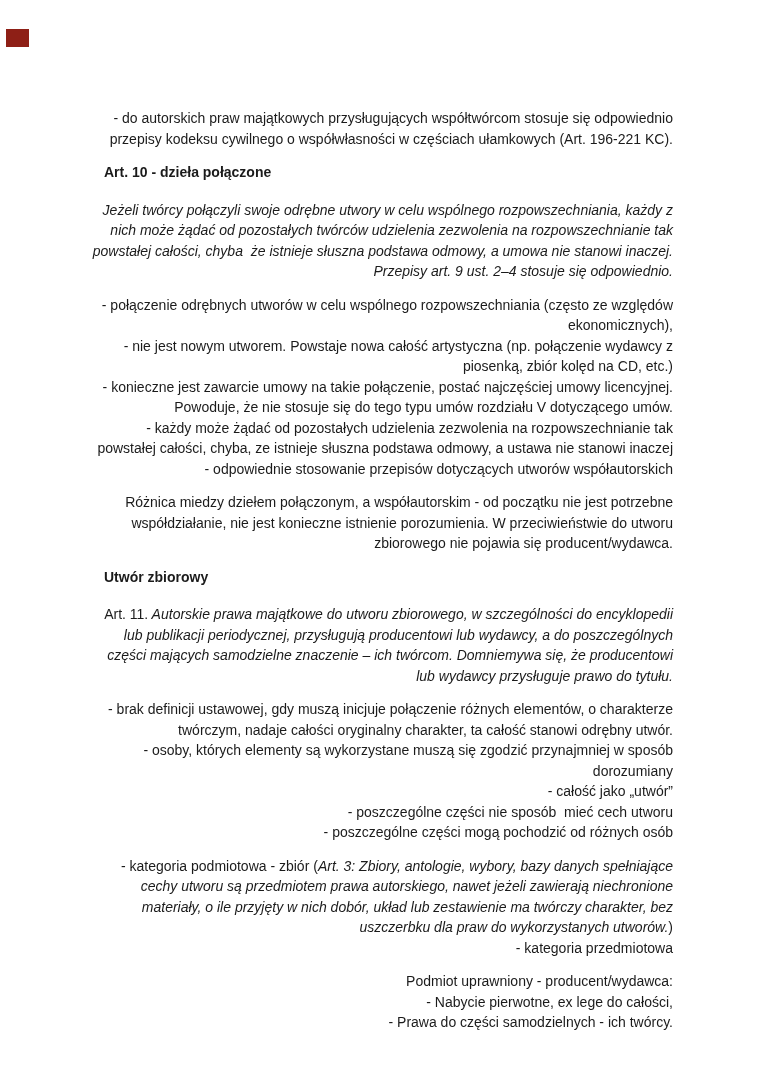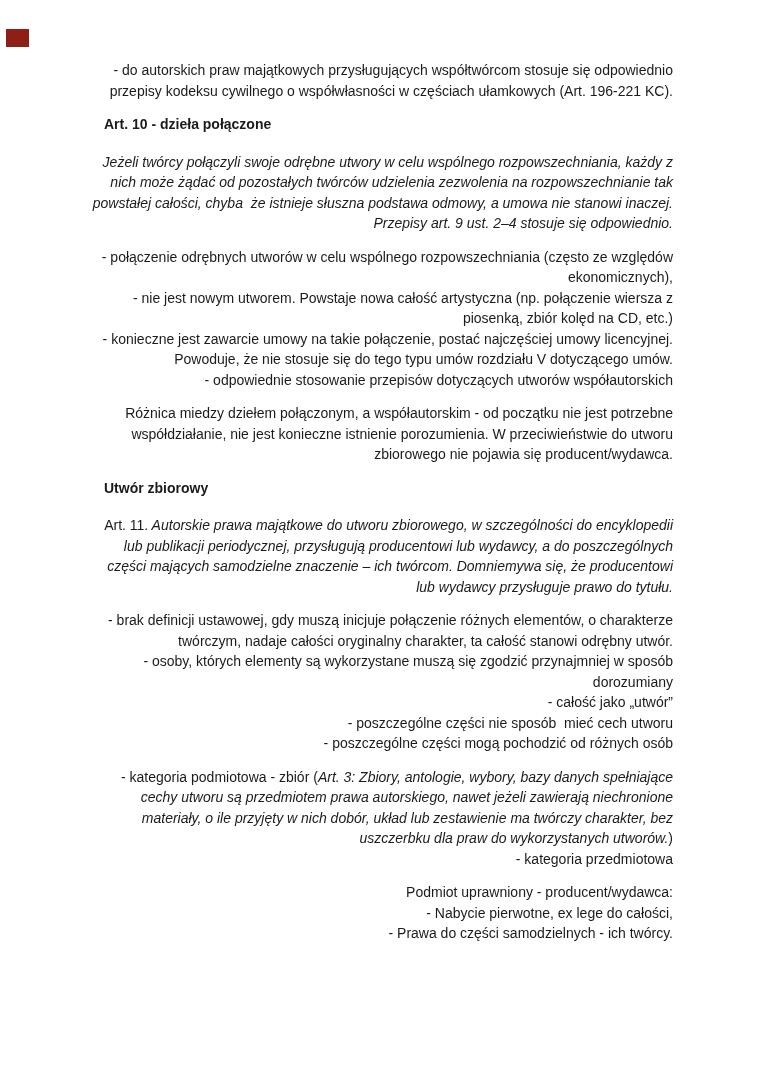--- a/index.html
+++ b/index.html
@@ -7,21 +7,21 @@
     position:relative;
     width:760px;
     height:1075px;
     background:#ffffff;
     overflow:hidden;
     font-family:"Liberation Sans","DejaVu Sans",sans-serif;
     font-size:14px;
     line-height:20.5px;
     color:#1b1b1b;
     box-sizing:border-box;
-    padding:60px 87px 0 87px;
+    padding:108px 87px 0 87px;
   }
   .marker{
     position:absolute;
     left:6px; top:29px;
     width:23px; height:18px;
   }
   .doc p{
     margin:0;
     white-space:pre-wrap;
     text-align:right;
@@ -49,22 +49,23 @@
   <div class="marker" style="background: rgb(142, 31, 22);"></div>
 
   <div class="doc">
     <p class="j ml1">- do autorskich praw majątkowych przysługujących współtwórcom stosuje się odpowiednio przepisy kodeksu cywilnego o współwłasności w częściach ułamkowych (Art. 196-221 KC).</p>
 
     <h3 class="gap">Art. 10 - dzieła połączone</h3>
 
     <p class="j it">Jeżeli twórcy połączyli swoje odrębne utwory w celu wspólnego rozpowszechniania, każdy z nich może żądać od pozostałych twórców udzielenia zezwolenia na rozpowszechnianie tak powstałej całości, chyba  że istnieje słuszna podstawa odmowy, a umowa nie stanowi inaczej. Przepisy art. 9 ust. 2–4 stosuje się odpowiednio.</p>
 
     <p class="j gap">- połączenie odrębnych utworów w celu wspólnego rozpowszechniania (często ze względów ekonomicznych),</p>
-    <p class="j">- nie jest nowym utworem. Powstaje nowa całość artystyczna (np. połączenie wiersza z piosenką, zbiór kolęd na CD, etc.)</p>
+    <p class="j">- nie jest nowym utworem. Powstaje nowa całość artystyczna (np. połączenie wydawcy z piosenką, zbiór kolęd na CD, etc.)</p>
     <p class="j">- konieczne jest zawarcie umowy na takie połączenie, postać najczęściej umowy licencyjnej. Powoduje, że nie stosuje się do tego typu umów rozdziału V dotyczącego umów.</p>
+    <p class="j">- każdy może żądać od pozostałych udzielenia zezwolenia na rozpowszechnianie tak powstałej całości, chyba, ze istnieje słuszna podstawa odmowy, a ustawa nie stanowi inaczej</p>
     <p>- odpowiednie stosowanie przepisów dotyczących utworów współautorskich</p>
 
     <p class="j gap">Różnica miedzy dziełem połączonym, a współautorskim - od początku nie jest potrzebne współdziałanie, nie jest konieczne istnienie porozumienia. W przeciwieństwie do utworu zbiorowego nie pojawia się producent/wydawca.</p>
 
     <h3 class="gap">Utwór zbiorowy</h3>
 
     <p class="j"><span class="bold"> Art. 11.</span><span class="it"> Autorskie prawa majątkowe do utworu zbiorowego, w szczególności do encyklopedii lub publikacji periodycznej, przysługują producentowi lub wydawcy, a do poszczególnych części mających samodzielne znaczenie – ich twórcom. Domniemywa się, że producentowi lub wydawcy przysługuje prawo do tytułu.</span></p>
 
     <p class="j gap">- brak definicji ustawowej, gdy muszą inicjuje połączenie różnych elementów, o charakterze twórczym, nadaje całości oryginalny charakter, ta całość stanowi odrębny utwór.</p>
     <p class="j">- osoby, których elementy są wykorzystane muszą się zgodzić przynajmniej w sposób dorozumiany</p>

